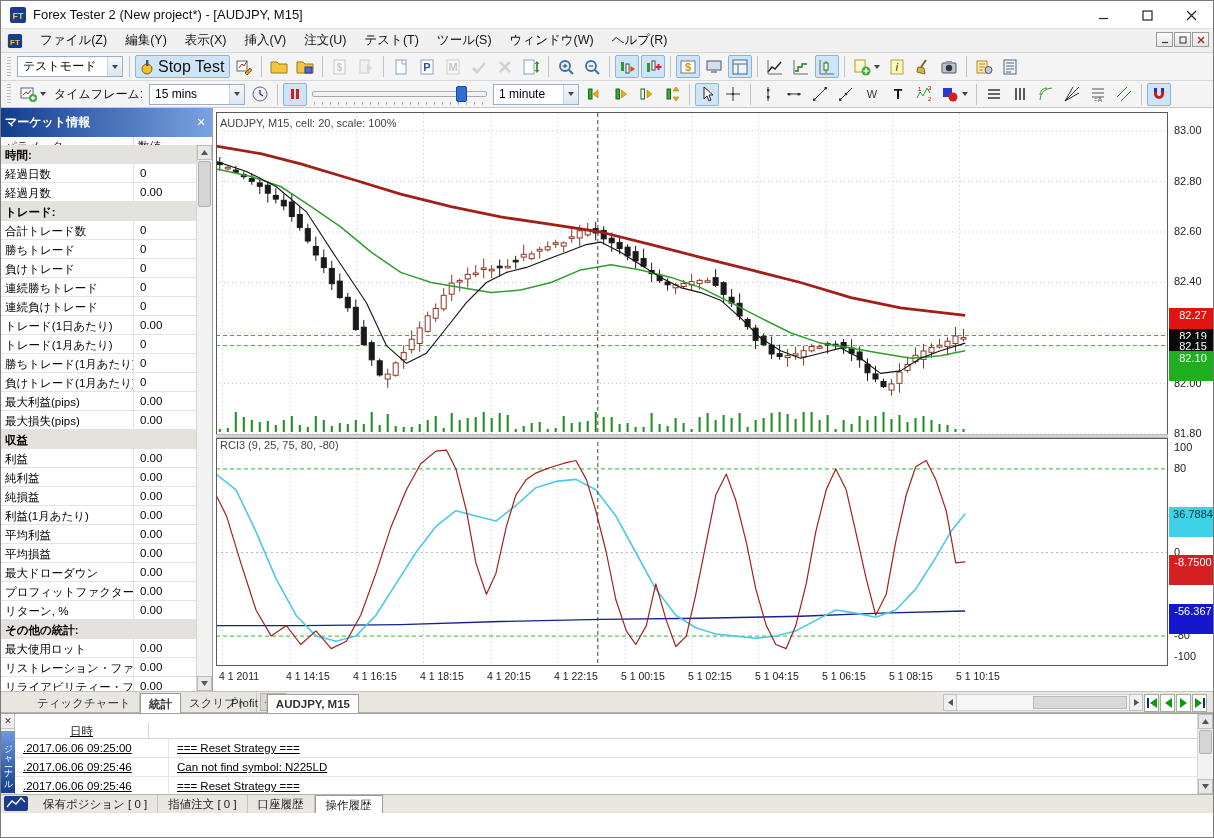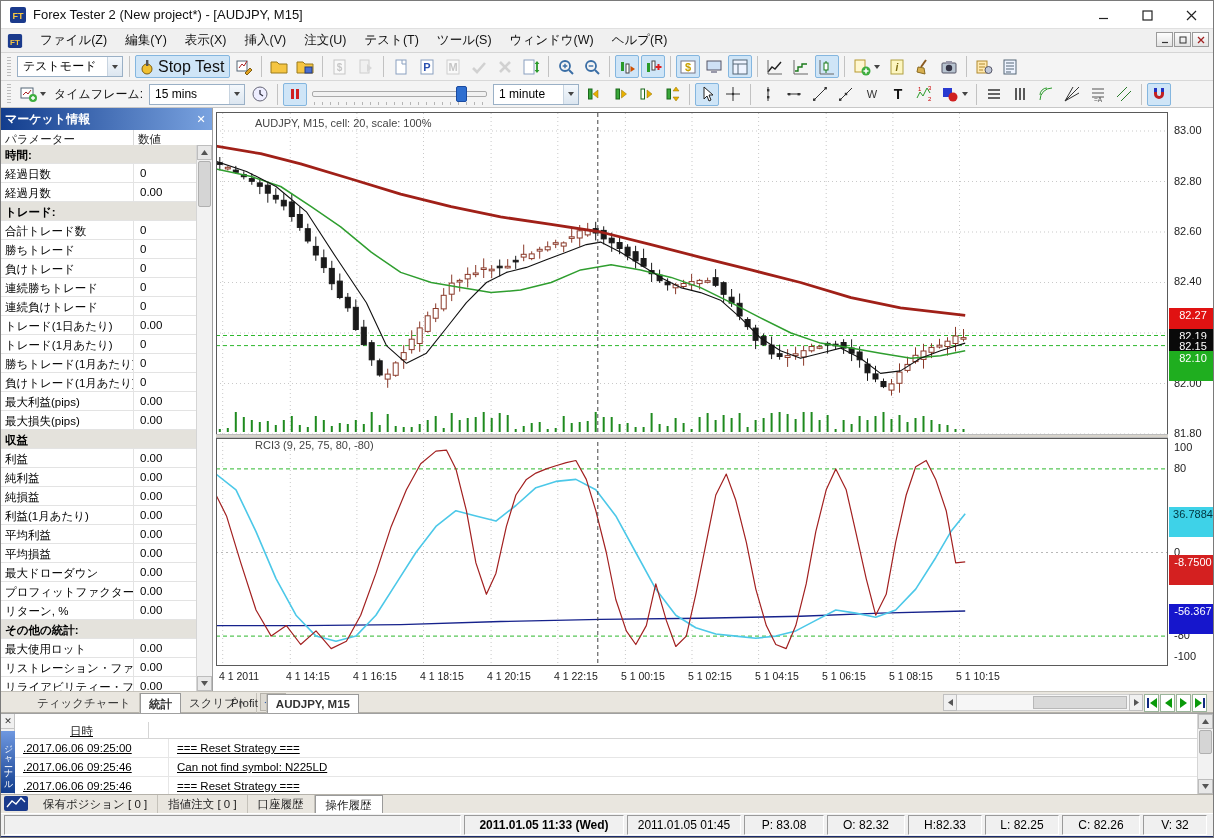--- a/index.html
+++ b/index.html
@@ -33,40 +33,40 @@
   .combo .combo-text { font-size:12px; padding-left:5px; flex:1; white-space:nowrap; overflow:hidden; }
   .combo .combo-arrow { width:15px; height:100%; border-left:1px solid #c8d4e0; background:linear-gradient(#f4f8fc,#dce6f0); display:flex; align-items:center; justify-content:center; }
   .tb-label { font-size:12px; margin:0 4px; color:#111; }
   #speed-slider { width:175px; height:21px; position:relative; margin:0 4px; }
   #speed-slider .track { position:absolute; left:0; right:0; top:7px; height:6px; background:#f2f2f2; border:1px solid #aaa; border-radius:2px; }
   #speed-slider .ticks { position:absolute; left:2px; right:2px; bottom:0; height:3px; background:repeating-linear-gradient(90deg,#b5b5b5 0 1px,transparent 1px 8px); }
   #speed-slider .thumb { position:absolute; left:82%; top:2px; width:11px; height:16px; background:#2f6fd0; border:1px solid #1a4aa0; border-radius:2px; }
 
   
   #market-panel { position:absolute; left:0; top:107px; width:212px; height:583px; background:#fff; border-right:1px solid #a0a0a0; overflow:hidden; }
-  .panel-title { height:22px; background:linear-gradient(90deg,#123d8d,#7aa3e0); color:#fff; font-weight:bold; font-size:12px; display:flex; align-items:center; padding:0 4px; }
+  .panel-title { height:29px; background:linear-gradient(90deg,#123d8d,#7aa3e0); color:#fff; font-weight:bold; font-size:12px; display:flex; align-items:center; padding:0 4px; }
   .panel-title .t { flex:1; }
   .panel-close { width:14px; height:14px; display:flex; align-items:center; justify-content:center; color:#fff; font-size:11px; }
   .cols-header { height:18px; display:flex; border-bottom:1px solid #c9c9c9; background:#fff; font-size:11.5px; color:#222; }
   .cols-header .c1 { width:133px; padding:2px 0 0 4px; border-right:1px solid #d9d9d9; }
   .cols-header .c2 { flex:1; padding:2px 0 0 4px; }
   #market-rows { position:absolute; left:0; top:37px; width:196px; bottom:0; overflow:hidden; }
   .m-row { height:19px; display:flex; border-bottom:1px solid #e3e3e3; background:#fff; font-size:11.5px; }
   .m-row .lab { width:133px; padding:3px 0 0 4px; border-right:1px solid #e3e3e3; white-space:nowrap; overflow:hidden; }
   .m-row .val { flex:1; padding:3px 0 0 6px; }
   .m-row.section { background:#e4e2dc; font-weight:bold; }
   .m-row.section .lab { border-right:none; width:auto; }
   #market-scrollbar { position:absolute; right:0; top:37px; width:16px; bottom:0; background:#f2f2f2; border-left:1px solid #d5d5d5; }
   .sb-arrow { position:absolute; left:0; width:15px; height:15px; background:#e8e8e8; border:1px solid #bdbdbd; display:flex; align-items:center; justify-content:center; }
   .sb-thumb { position:absolute; left:1px; width:13px; background:#d5d5d5; border:1px solid #b0b0b0; border-radius:2px; }
 
   
   #chart-area { position:absolute; left:215px; top:107px; width:999px; height:583px; background:#fff; }
   #chart-svg { position:absolute; left:0; top:1px; }
-  .chart-label { position:absolute; font-size:11px; color:#444; pointer-events:none;margin-left:35px; }
+  .chart-label { position:absolute; font-size:11px; color:#444; pointer-events:none; }
   #price-axis { position:absolute; left:952px; top:1px; width:47px; height:582px; background:#fff; }
   .ax-lab { position:absolute; left:6px; font-size:11px; color:#222; }
   .ax-badge { position:absolute; left:1px; width:45px; height:30px; font-size:11px; line-height:14px; padding-left:3px; color:#fff;text-align:center; }
   #x-axis { position:absolute; left:0; top:558px; width:952px; height:24px; background:#fff; }
   .x-lab { position:absolute; top:4px; font-size:10.5px; color:#222; white-space:nowrap; }
   #pane-divider { position:absolute; left:0; top:326px; width:952px; height:4px; background:#d8d4cc; border-top:1px solid #bdbdbd; border-bottom:1px solid #bdbdbd; }
 
   
   #tabs-row { position:absolute; left:0; top:690px; width:100%; height:22px; background:#e9e6df; border-top:1px solid #c5c2ba; border-bottom:1px solid #b5b2aa; }
   .sheet-tab { display:inline-block; height:20px; padding:3px 8px 0 8px; font-size:11.5px; color:#333; border-right:1px solid #c5c2ba; }
@@ -1147,27 +1147,14 @@
         <path d="M4 12l5-6 4 3 5-6 4 4" stroke="#fff" fill="none" stroke-width="1.3"></path>
       </svg>
     <div id="bottom-tab-items" style="display:flex;">
         <div class="b-tab">保有ポジション [ 0 ]</div>
         <div class="b-tab">指値注文 [ 0 ]</div>
         <div class="b-tab">口座履歴</div>
         <div class="b-tab active">操作履歴</div>
       </div>
   </div>
 
-  <div id="statusbar">
-    <div class="st-cell first"></div>
-    <div id="status-cells" style="display:flex;">
-        <div class="st-cell bold" style="width: 160px;">2011.01.05 11:33 (Wed)</div>
-        <div class="st-cell" style="width: 114px;">2011.01.05 01:45</div>
-        <div class="st-cell" style="width: 80px;">P: 83.08</div>
-        <div class="st-cell" style="width: 78px;">O: 82.32</div>
-        <div class="st-cell" style="width: 74px;">H:82.33</div>
-        <div class="st-cell" style="width: 74px;">L: 82.25</div>
-        <div class="st-cell" style="width: 78px;">C: 82.26</div>
-        <div class="st-cell" style="width: 64px;">V: 32</div>
-      </div>
-  </div>
 
 </div>
 
 </body></html>

